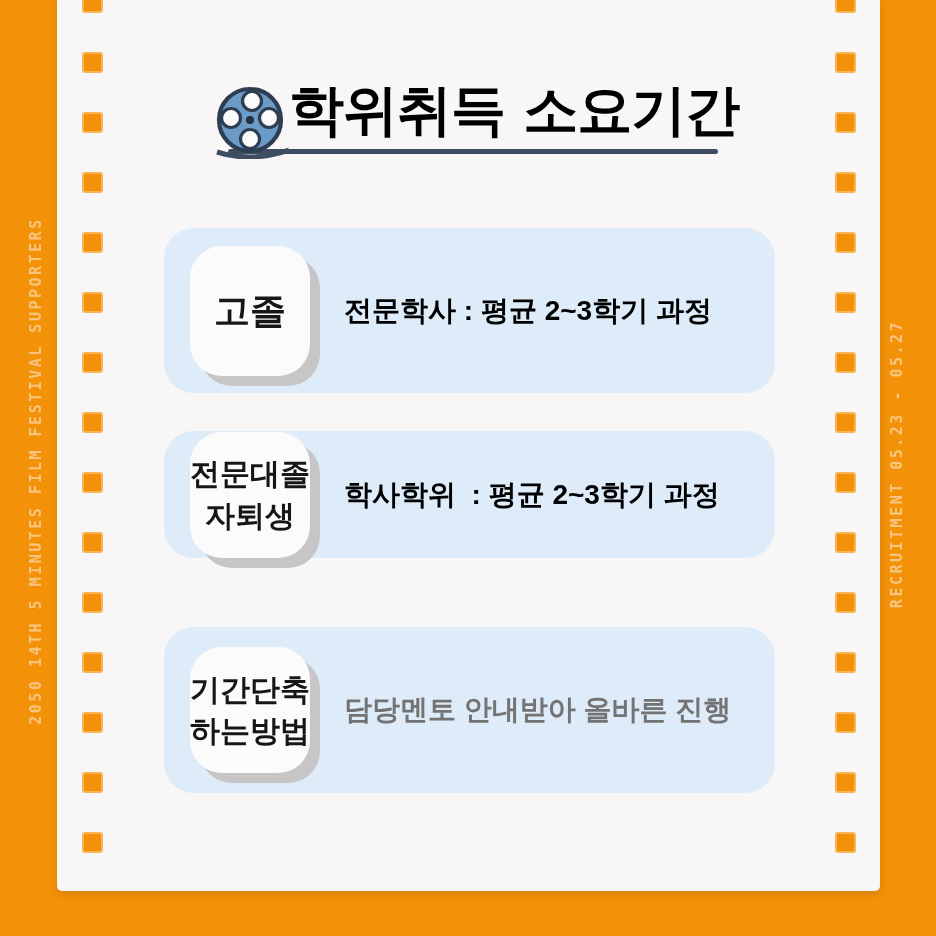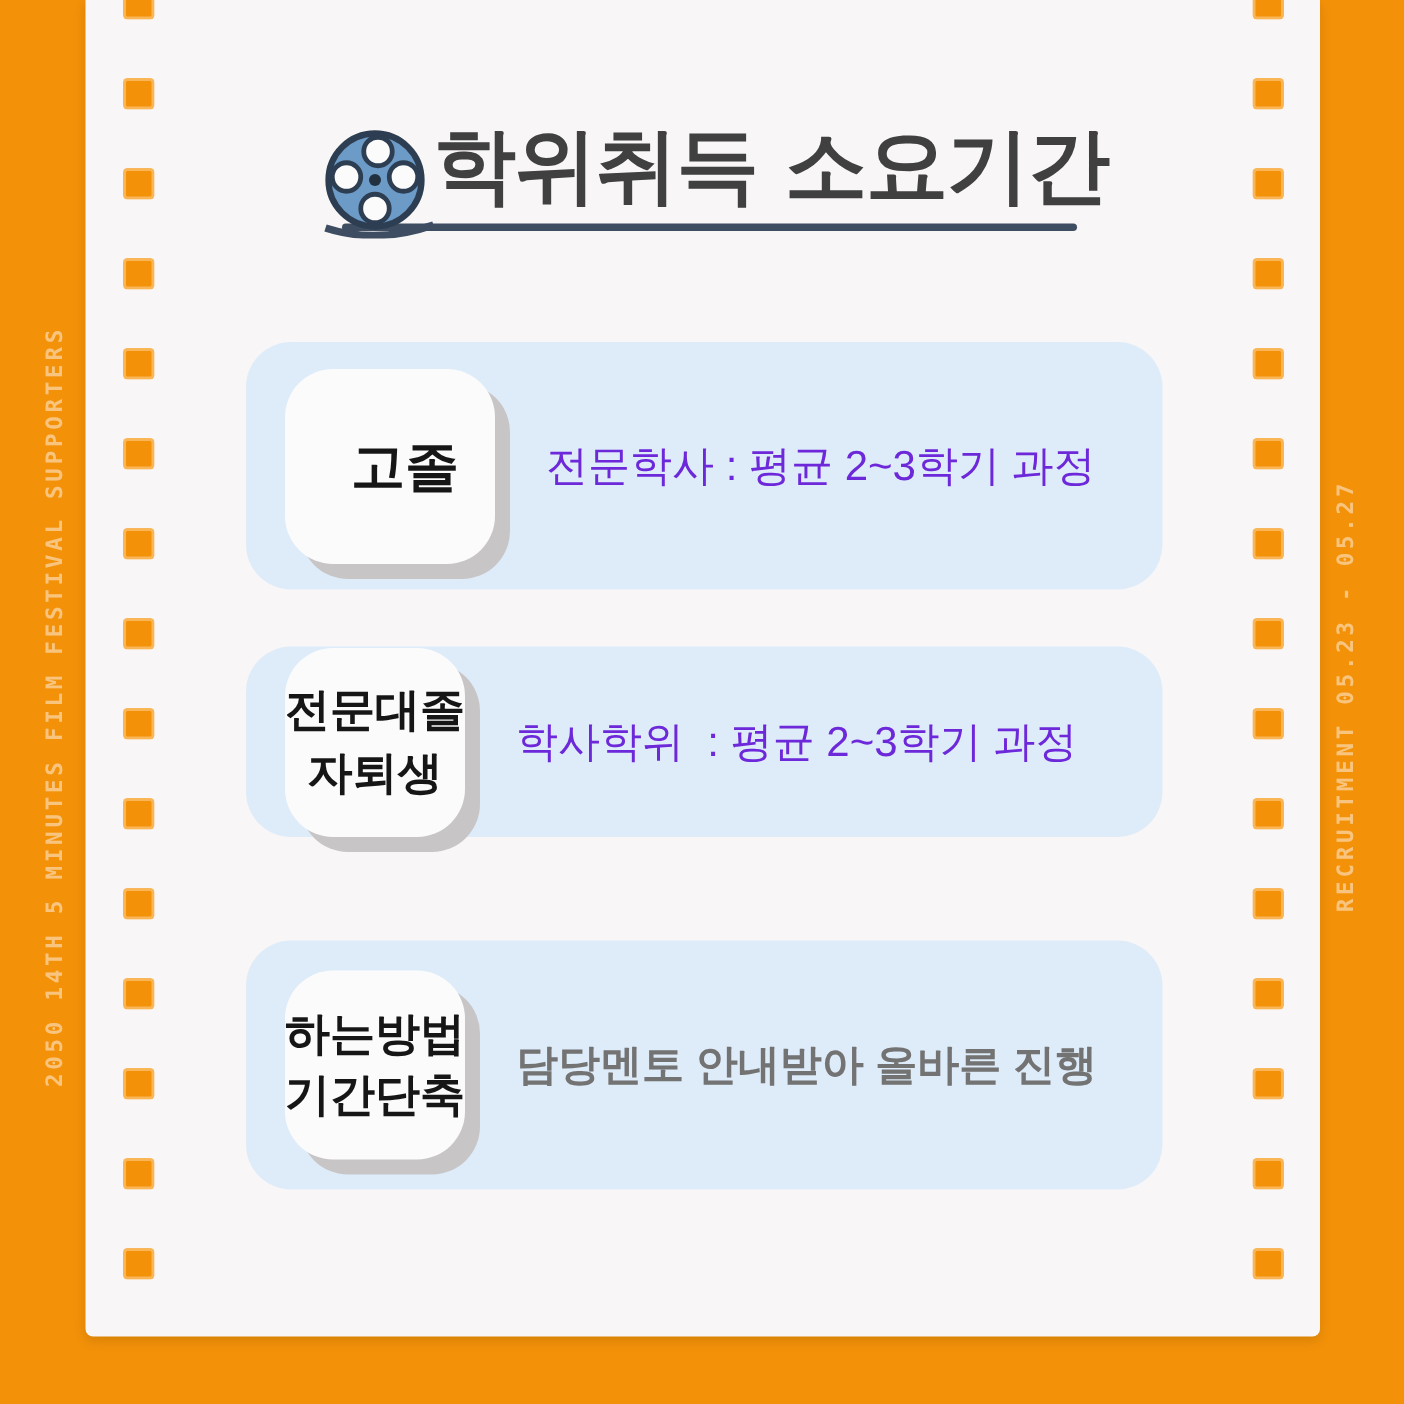--- a/index.html
+++ b/index.html
@@ -69,21 +69,21 @@
   .reel { position: absolute; left: 213px; top: 83px; }
   .page-title {
     position: absolute;
     left: 289px; top: 80px;
     width: 460px;
     font-family: "DejaVu Serif", serif;
     font-weight: 900;
     font-size: 55px;
     line-height: 1.1;
     letter-spacing: -1px;
-    color: #404040;
+    color: #000000;
     white-space: nowrap;
   }
 
   
   .card {
     position: absolute;
     left: 164px;
     width: 611px;
     background: #DEECFA;
     border-radius: 30px;
@@ -107,31 +107,31 @@
     display: flex;
     flex-direction: column;
     justify-content: center;
     align-items: center;
     text-align: center;
     font-weight: 800;
     color: #161616;
     font-size: 30px;
     line-height: 1.38;
   }
-  .card.c1 .label-box { height: 130px; font-size: 36px; padding-left: 20px; }
+  .card.c1 .label-box { height: 130px; font-size: 36px; }
 
   .card-lines {
     display: flex;
     flex-direction: column;
     gap: 13px;
   }
   .line {
     font-size: 28px;
-    font-weight: 400;
-    color: #6d28d9;
+    font-weight: 700;
+    color: #000000;
     white-space: pre;
   }
   .line.red { color: #737373; font-weight: 800; }
 </style>
 </head>
 <body>
 
 <div class="canvas">
 
   <div class="rail-text left">2050 14TH 5 MINUTES FILM FESTIVAL SUPPORTERS</div>
@@ -200,21 +200,21 @@
       <span>전문대졸</span>
       <span>자퇴생</span>
     </div>
     <div class="card-lines">
       <div class="line">학사학위  : 평균 2~3학기 과정</div>
     </div>
   </div>
 
   <div class="card c3">
     <div class="label-box">
+      <span>기간단축</span>
       <span>하는방법</span>
-      <span>기간단축</span>
     </div>
     <div class="card-lines">
       <div class="line red">담당멘토 안내받아 올바른 진행</div>
     </div>
   </div>
 
 </div>
 
 </body></html>

